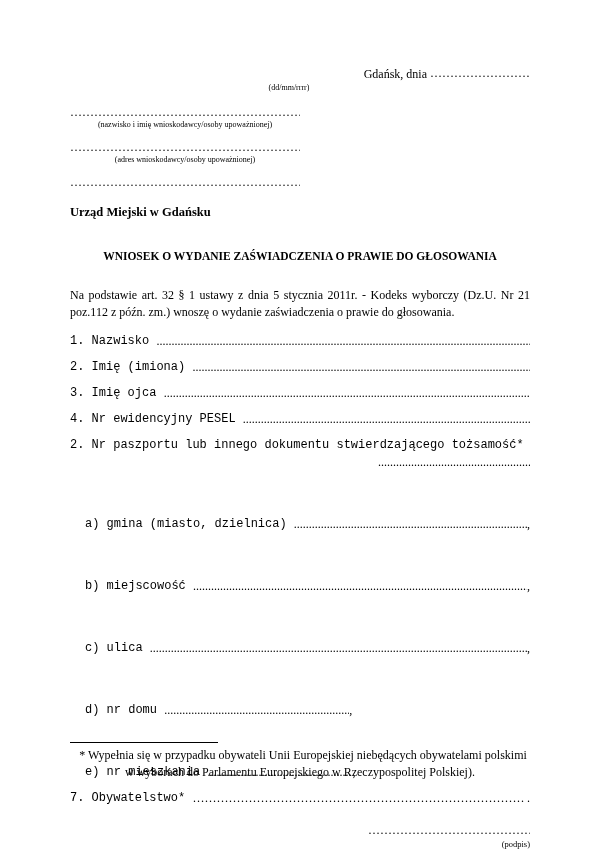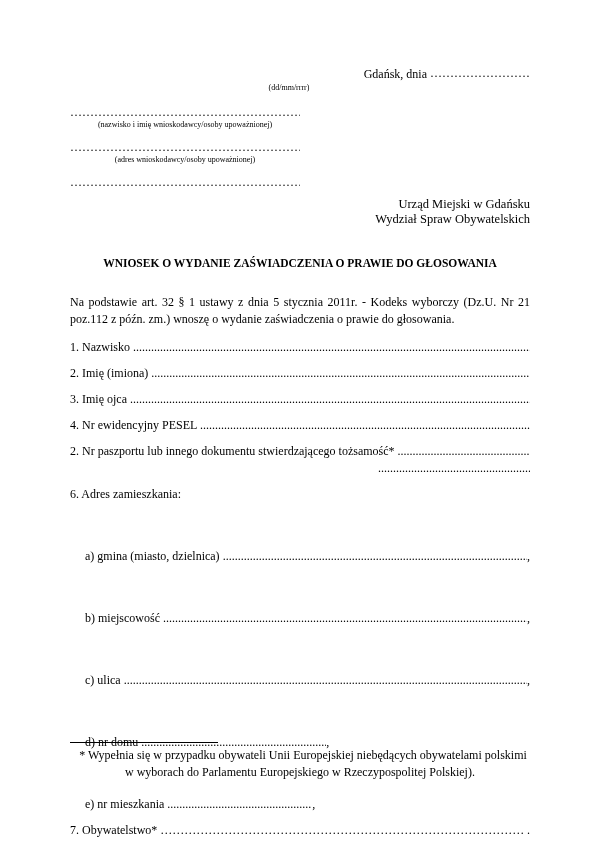--- a/index.html
+++ b/index.html
@@ -21,32 +21,32 @@
   .date-line { text-align: right; }
   .date-dots { display:inline-block; width:100px; overflow:hidden; white-space:nowrap; vertical-align:text-bottom; }
   .date-hint { text-align:center; font-size:8px; padding-right:22px; margin-top:1px; }
 
   
   .applicant { margin-top: 13px; }
   .fillline { width: 230px; overflow: hidden; white-space: nowrap; height: 14px; }
   .caption { width: 230px; text-align: center; font-size: 8px; margin-top: 1px; margin-bottom: 11px; }
 
   
-  .recipient { margin-top: 8px; text-align: right; font-weight: normal; font-size: 12.5px; line-height: 1.18; }
+  .recipient { margin-top: 16px; font-weight: bold; font-size: 12.5px; line-height: 1.18; }
 
   
   .title { margin-top: 30px; text-align: center; font-weight: bold; font-size: 11.5px; }
 
   
   .intro { margin-top: 25px; line-height: 1.45; text-align: justify; }
 
   
   .items { margin-top: 8px; }
   .line { display: flex; margin-top: 12px; line-height: 14px; }
-  .lbl { white-space: pre; flex: 0 0 auto; }
+  .lbl { white-space: pre; flex: 0 0 auto; font-family: Liberation Mono, monospace; }
   .fill { flex: 1 1 auto; overflow: hidden; white-space: nowrap; }
   .suf { white-space: pre; flex: 0 0 auto; }
   .line-plain { margin-top: 12px; line-height: 14px; }
   .cont-line { text-align: right; margin-top: 3px; line-height: 14px; }
   .cont-dots { display:inline-block; width:152px; overflow:hidden; white-space:nowrap; vertical-align:text-bottom; }
   .sub { margin-left: 15px; margin-top: 48px; }
   .fix-d { flex: 0 0 185px; }
   .fix-e { flex: 0 0 145px; }
 
   
@@ -72,21 +72,20 @@
   <div class="applicant">
     <div class="fillline">…………………………………………………………………………………………………………</div>
     <div class="caption">(nazwisko i imię wnioskodawcy/osoby upoważnionej)</div>
     <div class="fillline">…………………………………………………………………………………………………………</div>
     <div class="caption">(adres wnioskodawcy/osoby upoważnionej)</div>
     <div class="fillline">…………………………………………………………………………………………………………</div>
   </div>
 
   <div class="recipient">
     <div>Urząd Miejski w Gdańsku</div>
-    <div>Wydział Spraw Obywatelskich</div>
   </div>
 
   <div class="title">WNIOSEK O WYDANIE ZAŚWIADCZENIA O PRAWIE DO GŁOSOWANIA</div>
 
   <div class="intro">Na podstawie art. 32 § 1 ustawy z dnia 5 stycznia 2011r. - Kodeks wyborczy (Dz.U. Nr 21 poz.112 z późn. zm.) wnoszę o wydanie zaświadczenia o prawie do głosowania.</div>
 
   <div class="items">
 
     <div class="line">
       <span class="lbl">1. Nazwisko </span>
@@ -109,21 +108,20 @@
     </div>
 
     <div class="line">
       <span class="lbl">2. Nr paszportu lub innego dokumentu stwierdzającego tożsamość* </span>
       <span class="fill">........................................................................................................................................................................................................</span>
     </div>
     <div class="cont-line">
       <span class="cont-dots">........................................................................................................................................................................................................</span>
     </div>
 
-    <div class="line-plain">6. Adres zamieszkania:</div>
 
     <div class="line sub">
       <span class="lbl">a) gmina (miasto, dzielnica) </span>
       <span class="fill">........................................................................................................................................................................................................</span>
       <span class="suf">,</span>
     </div>
 
     <div class="line sub">
       <span class="lbl">b) miejscowość </span>
       <span class="fill">........................................................................................................................................................................................................</span>

